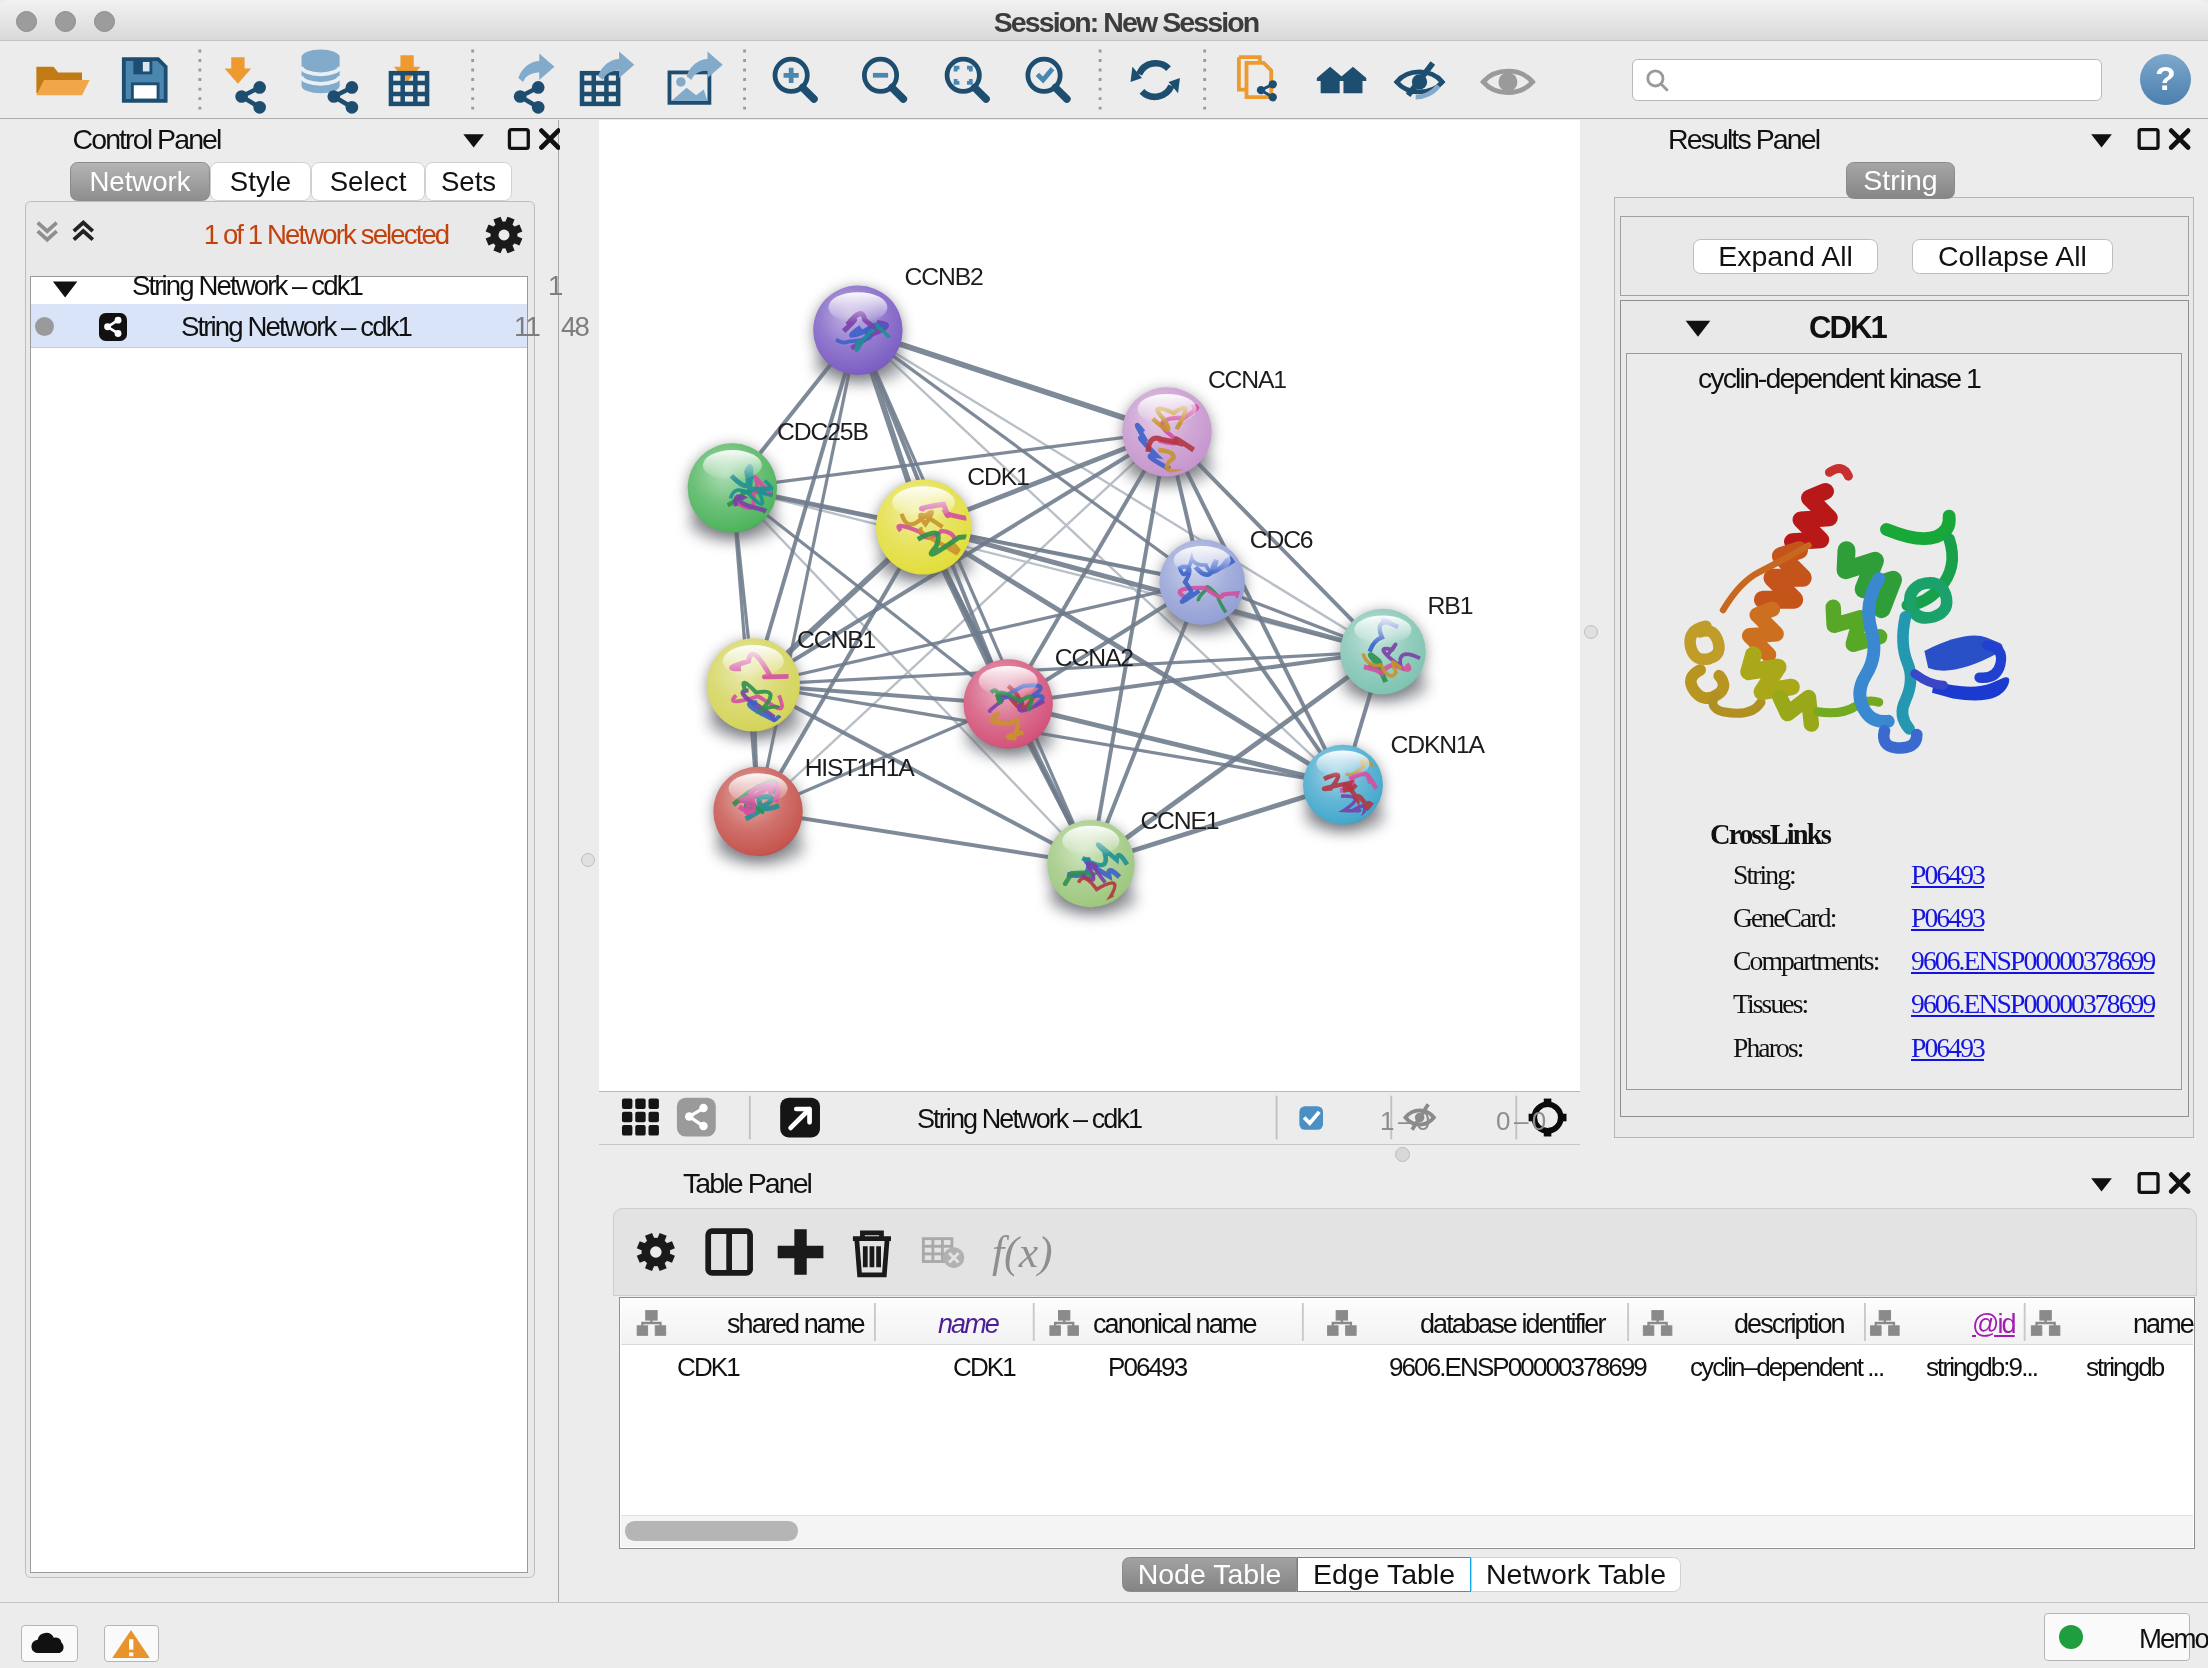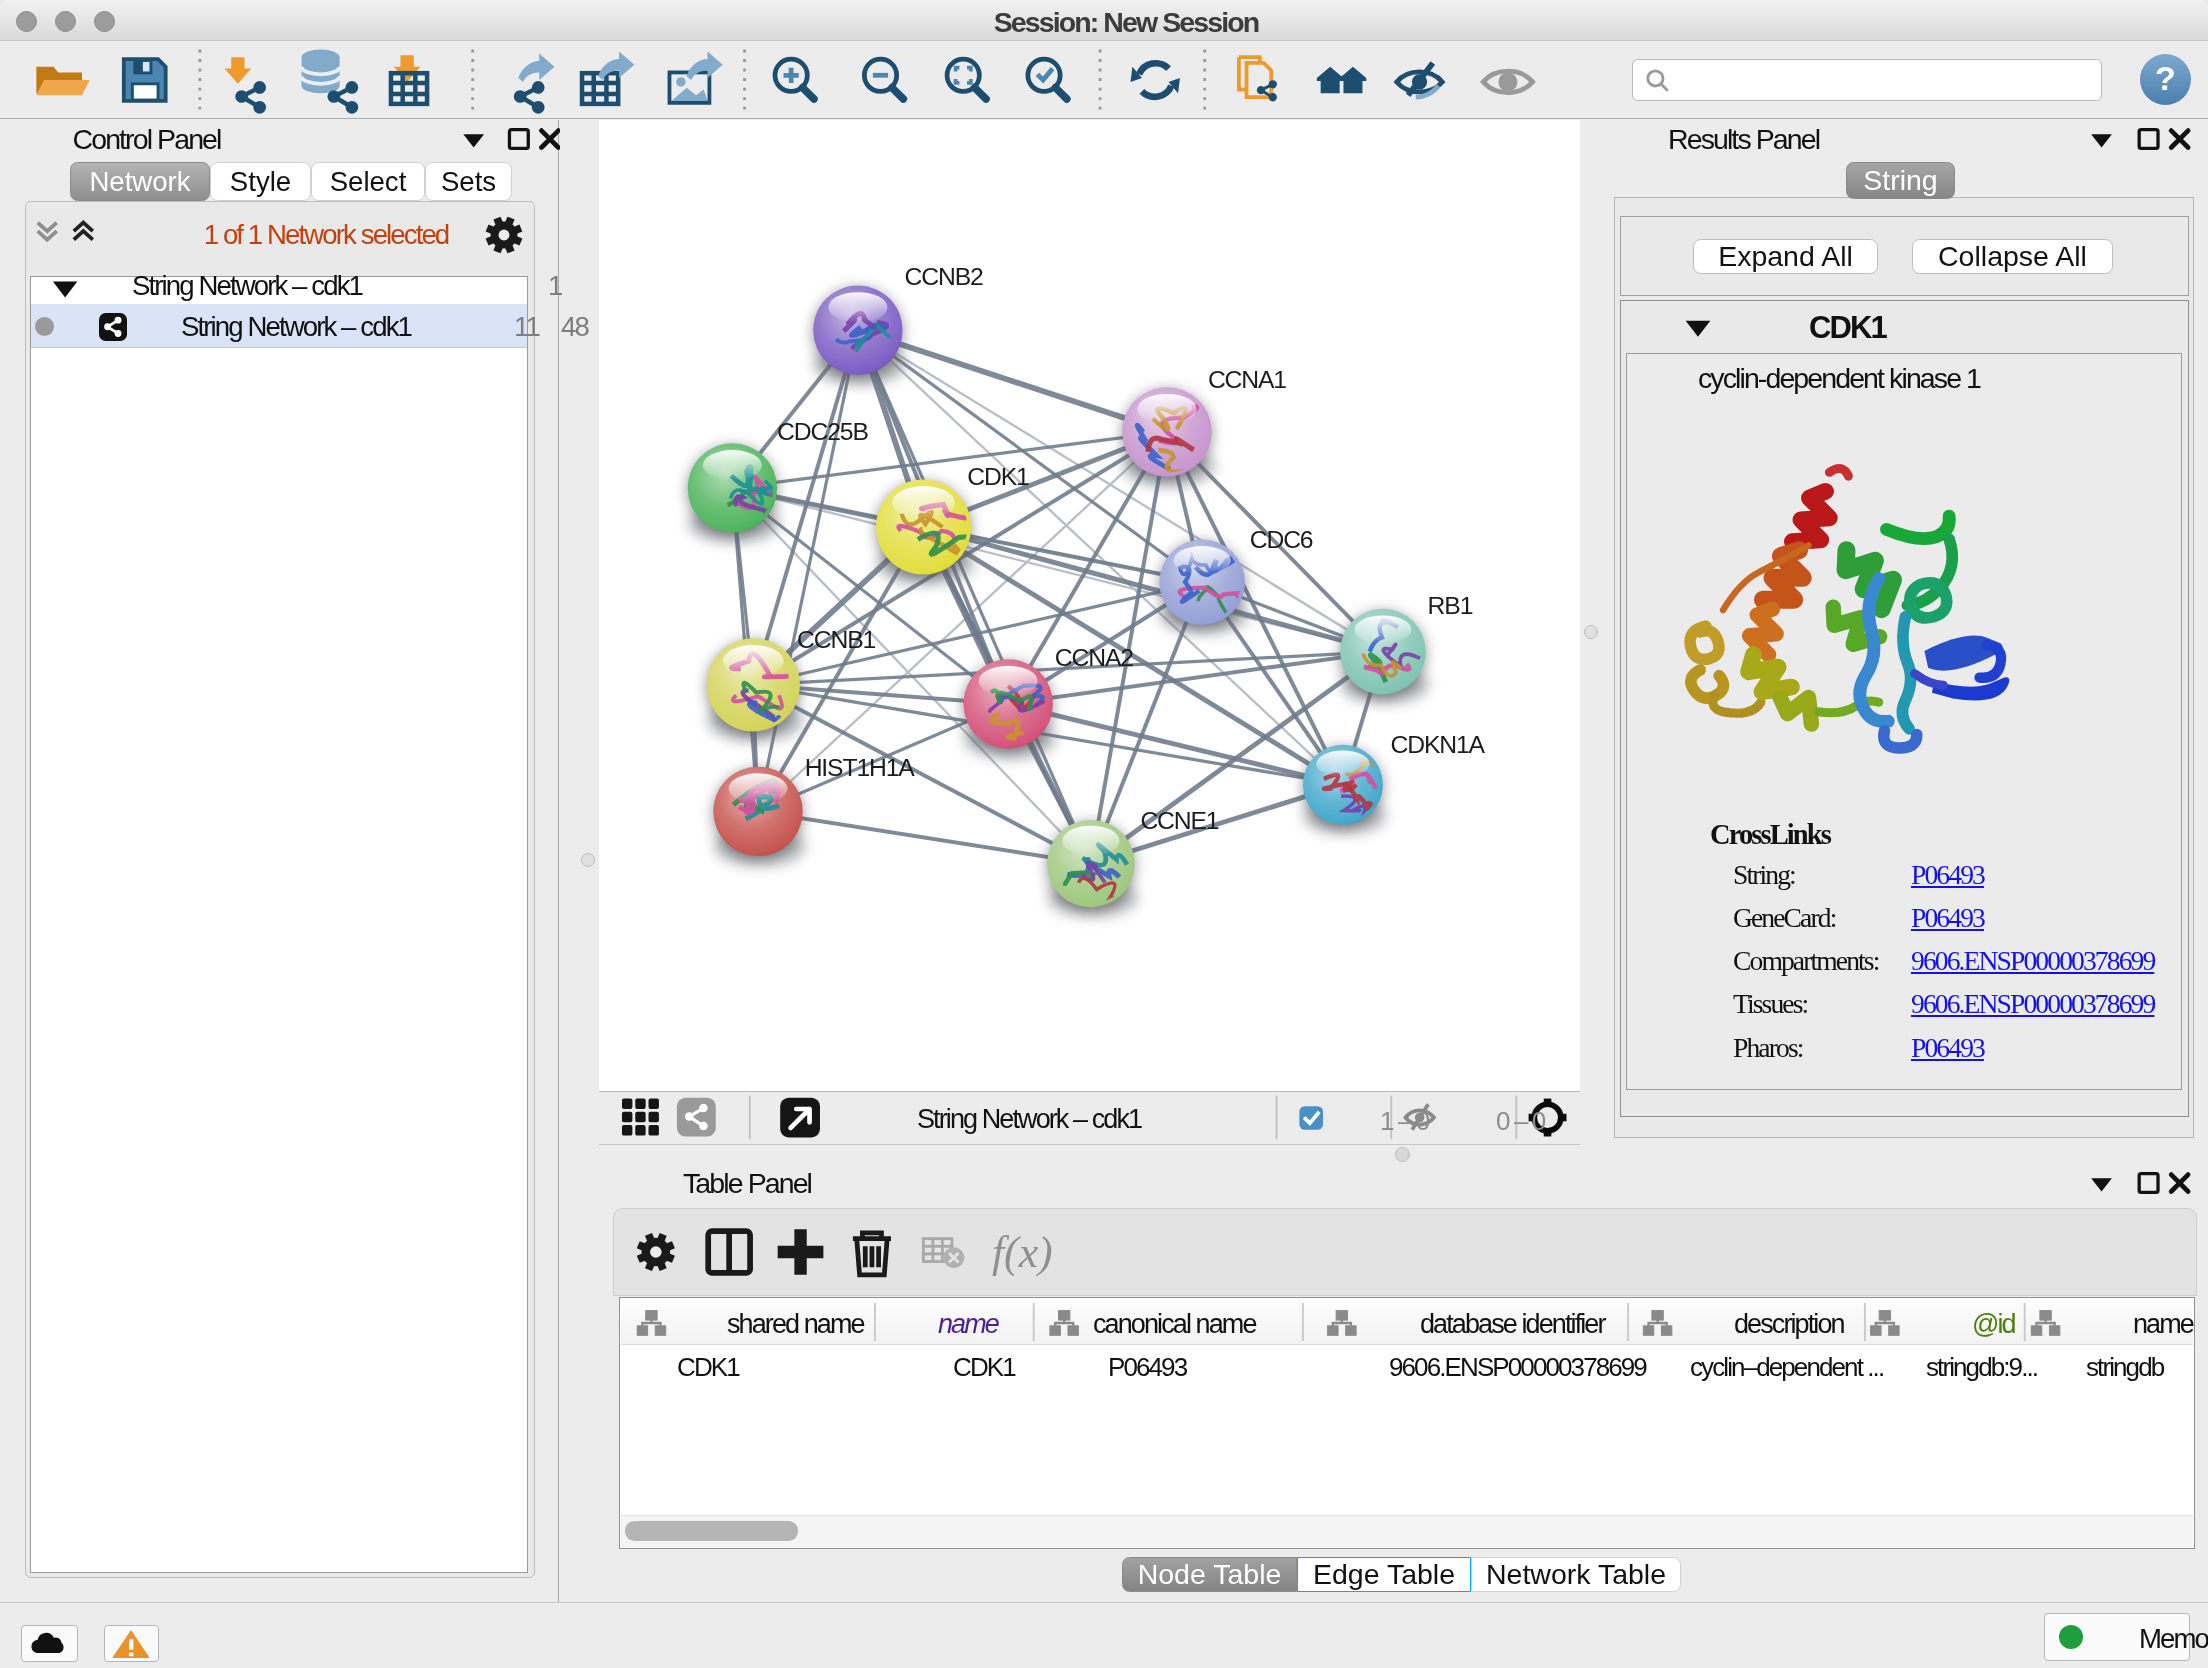--- a/index.html
+++ b/index.html
@@ -710,21 +710,21 @@
         <rect x="1483" y="28" width="11" height="10"></rect>
         <rect x="1502" y="28" width="11" height="10"></rect>
         <path d="M1498 22 L1498 25 M1488.5 28 L1488.5 25 L1507.5 25 L1507.5 28" fill="none" stroke-width="2.5"></path>
       </g>
     </svg>
 <div class="txt" style="left:683px;top:1309px;font-size:27px;color:#111;">shared name</div>
 <div class="txt" style="left:894px;top:1309px;font-size:27px;color:#4c1d95;font-style:italic;">name</div>
 <div class="txt" style="left:1049px;top:1309px;font-size:27px;color:#111;">canonical name</div>
 <div class="txt" style="left:1376px;top:1309px;font-size:27px;color:#111;">database identifier</div>
 <div class="txt" style="left:1690px;top:1309px;font-size:27px;color:#111;">description</div>
-<div class="txt" style="left:1928px;top:1309px;font-size:27px;color:#4d7c0f;">@id</div>
+<div class="txt" style="left:1928px;top:1309px;font-size:27px;color:#a21caf;text-decoration:underline;">@id</div>
 <div class="txt" style="left:2089px;top:1309px;font-size:27px;color:#111;width:105px;overflow:hidden;">namespace</div>
 <div class="txt" style="left:633px;top:1352px;font-size:26px;color:#111">CDK1</div>
 <div class="txt" style="left:909px;top:1352px;font-size:26px;color:#111">CDK1</div>
 <div class="txt" style="left:1064px;top:1352px;font-size:26px;color:#111">P06493</div>
 <div class="txt" style="left:1345px;top:1352px;font-size:26px;color:#111">9606.ENSP00000378699</div>
 <div class="txt" style="left:1646px;top:1352px;font-size:26px;color:#111">cyclin–dependent ...</div>
 <div class="txt" style="left:1882px;top:1352px;font-size:26px;color:#111">stringdb:9...</div>
 <div class="txt" style="left:2042px;top:1352px;font-size:26px;color:#111">stringdb</div>
 <div class="abs" style="left:621px;top:1515px;width:1572px;height:32px;background:#f4f4f4;border-top:1px solid #e0e0e0"></div>
 <div class="abs" style="left:625px;top:1521px;width:173px;height:20px;background:#b5b5b5;border-radius:9.5px"></div>

